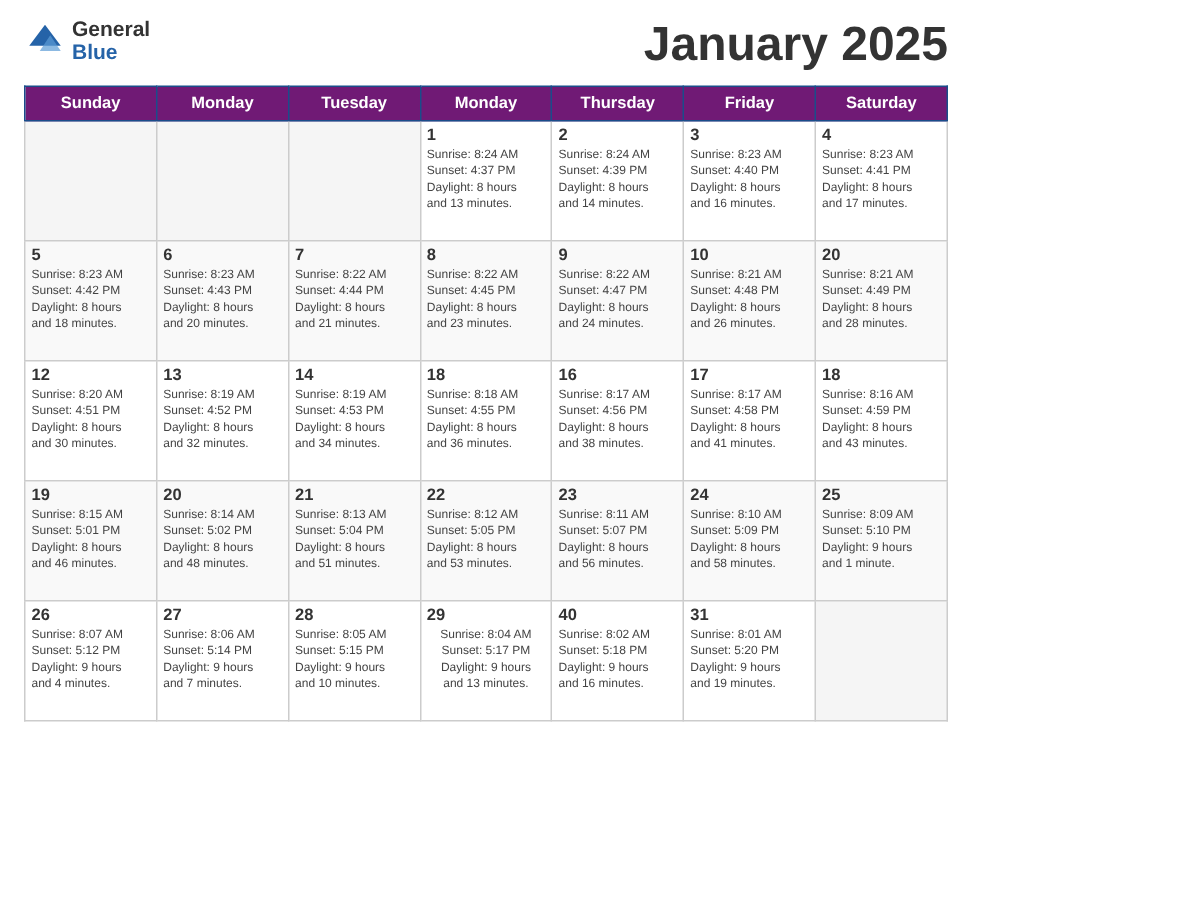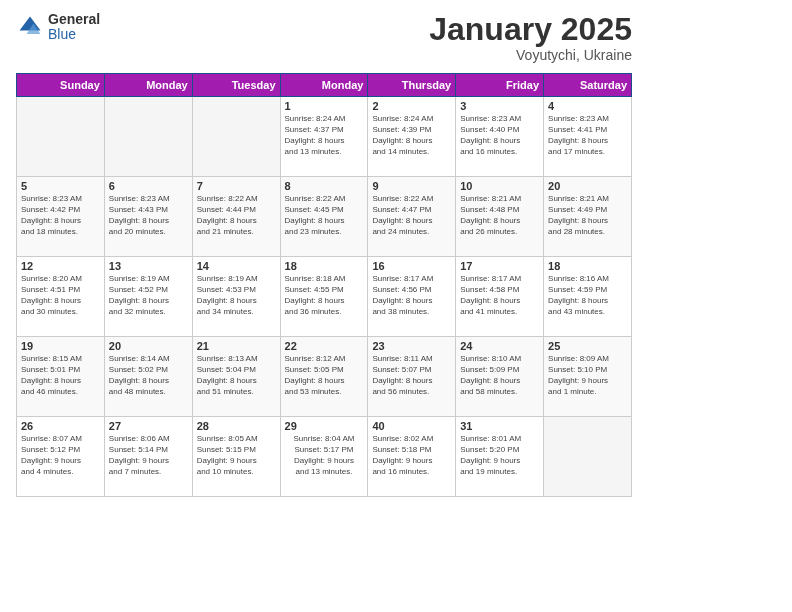--- a/index.html
+++ b/index.html
@@ -31,52 +31,51 @@
       flex-direction: column;
       line-height: 1.1;
     }
     .logo-general {
       font-size: 14px;
       font-weight: bold;
       color: #333;
     }
     .logo-blue {
       font-size: 14px;
-      font-weight: normal;
+      font-weight: bold;
       color: #2563a8;
     }
     .logo-icon {
       width: 28px;
       height: 28px;
     }
     .title-block {
-      text-align: right;
     }
     .month-title {
       font-size: 32px;
       font-weight: bold;
       color: #333;
       line-height: 1.1;
     }
     .subtitle {
       font-size: 14px;
       color: #555;
     }
     .calendar {
       width: 100%;
       border-collapse: collapse;
       table-layout: fixed;
     }
     .calendar thead th {
-      background-color: #a21caf;
+      background-color: #701a75;
       color: #fff;
       font-size: 11px;
       font-weight: bold;
       padding: 5px 4px;
-      text-align: right;
+      text-align: center;
       border: 1px solid #1a4d8a;
     }
     .calendar tbody td {
       vertical-align: top;
       border: 1px solid #ccc;
       padding: 3px 4px;
       font-size: 8.5px;
       color: #333;
       height: 80px;
       background: #fff;
@@ -110,21 +109,20 @@
         <polygon points="16,4 28,20 4,20" fill="#2563a8"></polygon>
         <polygon points="20,12 28,24 12,24" fill="#5b9bd5" opacity="0.7"></polygon>
       </svg>
       <div class="logo-text">
         <span class="logo-general">General</span>
         <span class="logo-blue">Blue</span>
       </div>
     </div>
     <div class="title-block">
       <div class="month-title">January 2025</div>
-      <div class="subtitle">Voyutychi, Ukraine</div>
     </div>
   </div>
 
   <table class="calendar">
     <thead>
       <tr>
         <th>Sunday</th>
         <th>Monday</th>
         <th>Tuesday</th>
         <th>Monday</th>

